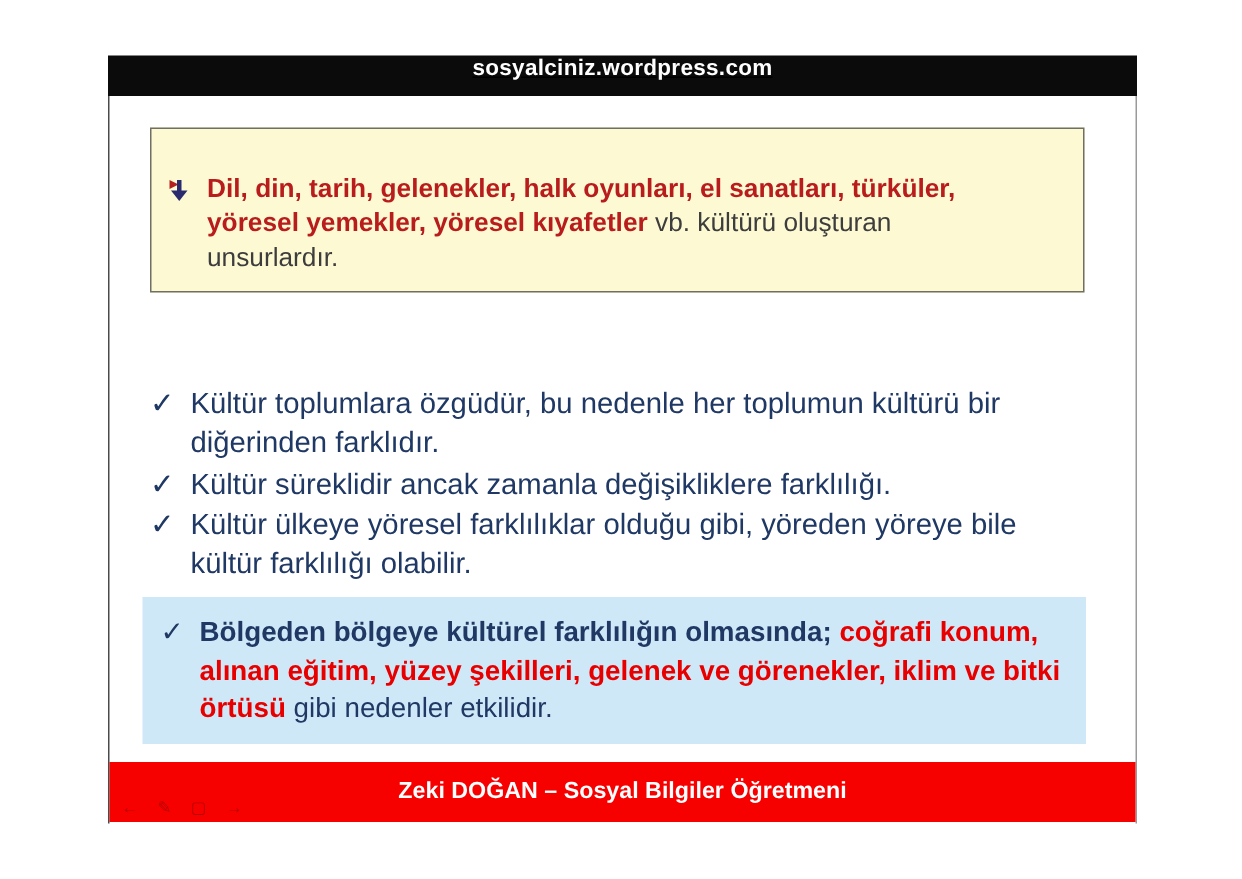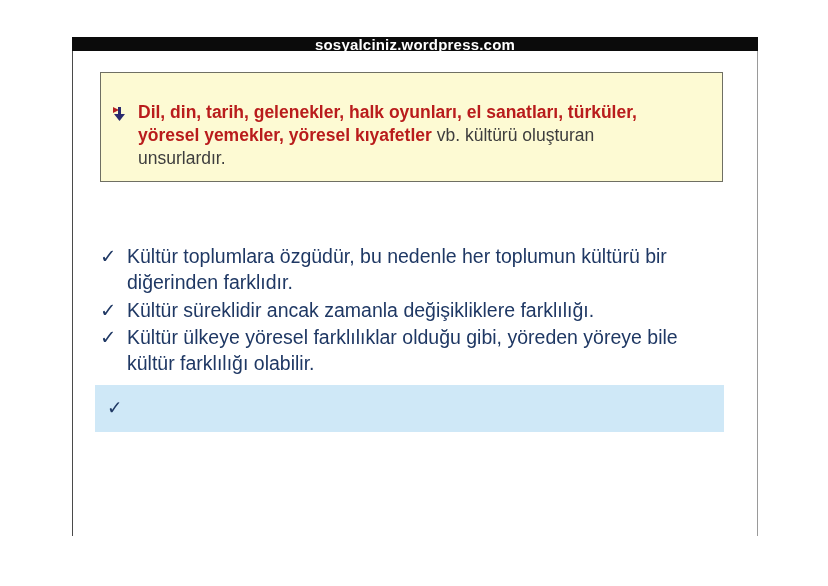--- a/index.html
+++ b/index.html
@@ -2,21 +2,21 @@
 <html><head>
 <meta charset="utf-8">
 <style>
   * { margin:0; padding:0; box-sizing:border-box; }
   html,body { background:#ffffff; }
   body { font-family:"Liberation Sans","DejaVu Sans",sans-serif; }
   .stage { position:relative; width:828px; height:586px; background:#ffffff; overflow:hidden; }
 
   .slide { position:absolute; left:72px; top:37px; width:686px; height:512px; }
 
-  .titlebar { height:14px; background:#0b0b0b; display:flex; align-items:center; justify-content:center;text-decoration:underline; }
+  .titlebar { height:27px; background:#0b0b0b; display:flex; justify-content:center;text-decoration:underline; }
   .titlebar span { color:#ffffff; font-weight:bold; font-size:15px; letter-spacing:.2px; }
 
   .slide-body { position:relative; height:485px; background:#ffffff;
     border-left:1.5px solid #4a4a4a; border-right:1.5px solid #9a9a9a; }
 
   
   .def-box { position:absolute; left:27px; top:21px; width:623px;
     background:#fdfad3; border:1.5px solid #6f6f63; padding:7px 28px 11px 11px;
     font-size:17.5px; line-height:1.32; }
   .def-para { color:#c01d1d; }
@@ -86,18 +86,28 @@
           <span class="fact-text"><span>Kültür </span><span class="navy-bold">süreklidir</span><span> ancak zamanla değişikliklere farklılığı.</span></span>
         </div>
         <div class="fact">
           <span class="check">✓</span>
           <span class="fact-text"><span>Kültür ülkeye </span><span class="navy-bold">yöresel farklılıklar</span><span> olduğu gibi, yöreden yöreye bile kültür farklılığı olabilir.</span></span>
         </div>
       </div>
 
       <div class="hl-box">
         <span class="check">✓</span>
+        <span class="hl-text"><span>Bölgeden bölgeye kültürel farklılığın olmasında; </span><span class="red-bold">coğrafi konum, alınan eğitim, yüzey şekilleri, gelenek ve görenekler, iklim ve bitki örtüsü</span><span class="hl-tail"> gibi nedenler etkilidir.</span></span>
       </div>
 
+      <div class="footerbar">
+        <span class="credit">Zeki DOĞAN – Sosyal Bilgiler Öğretmeni</span>
+        <div class="controls">
+          <span>←</span>
+          <span>✎</span>
+          <span>▢</span>
+          <span>→</span>
+        </div>
+      </div>
 
     </div>
   </div>
 </div>
 
 </body></html>

